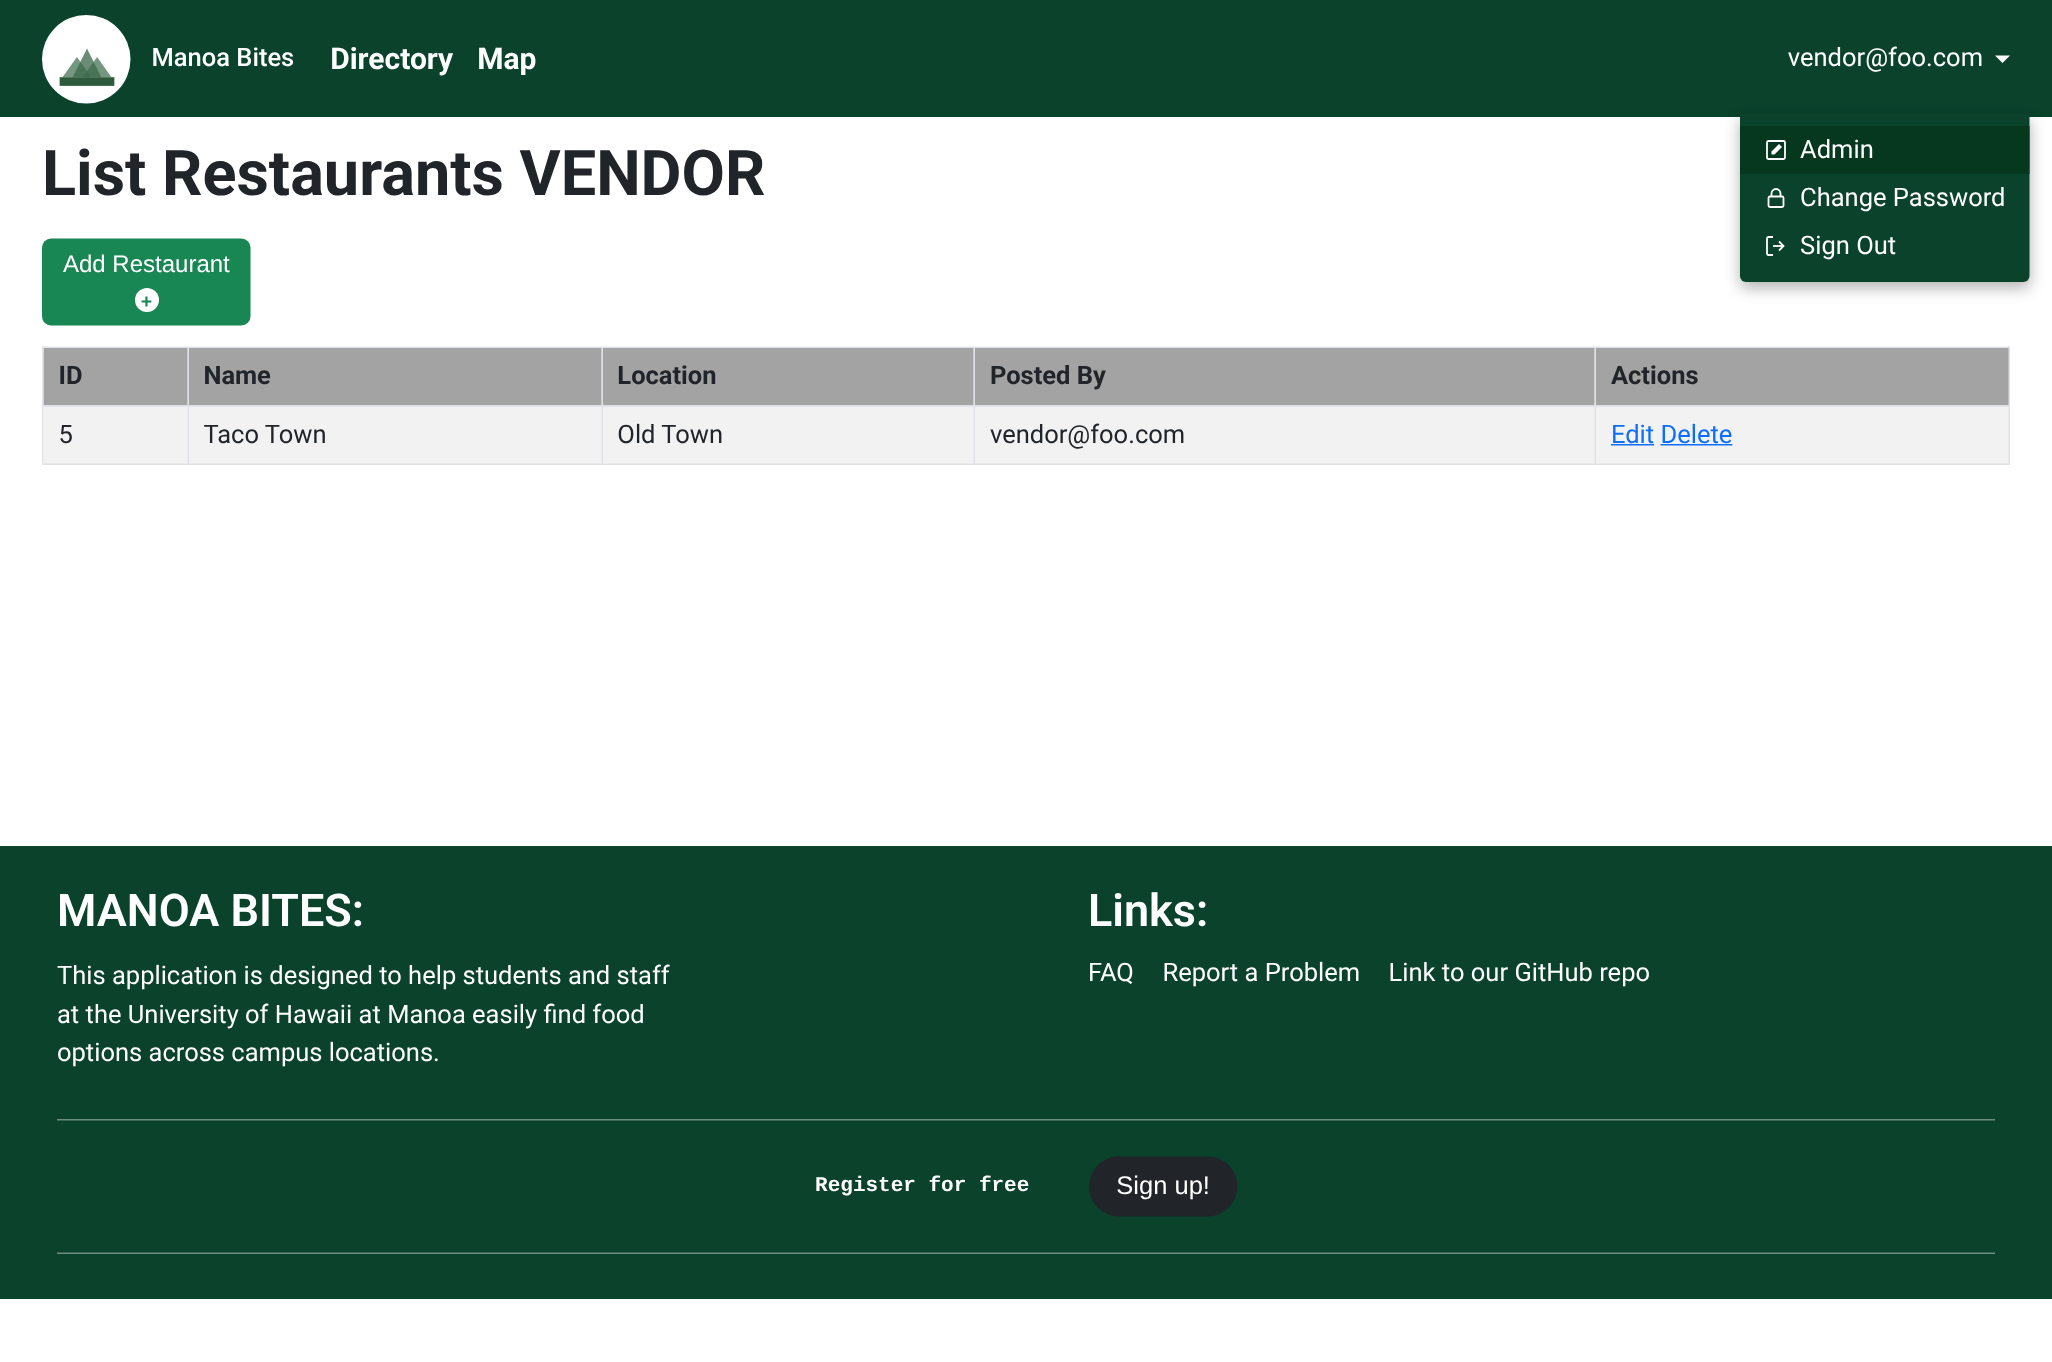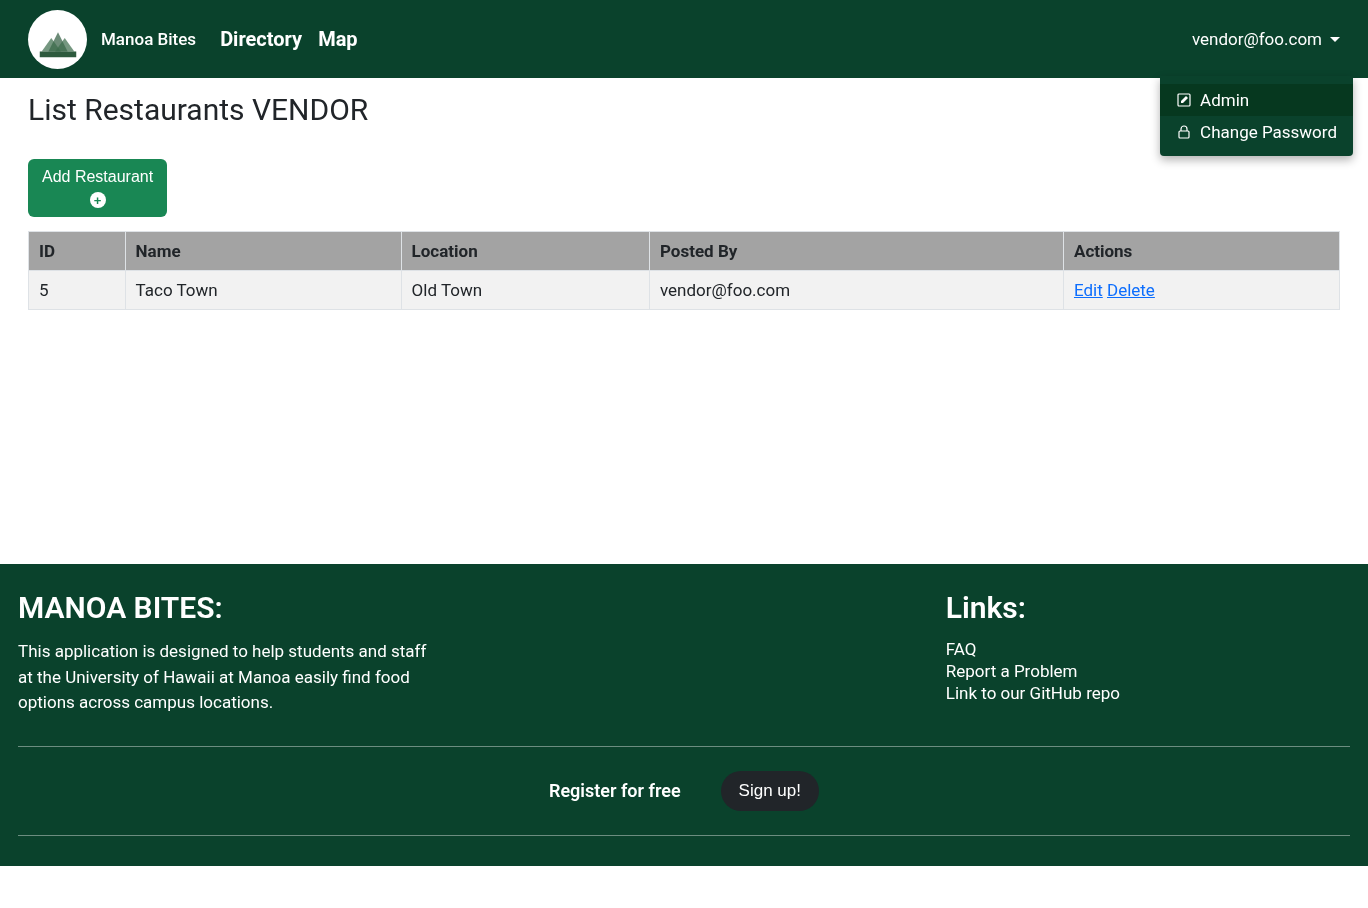--- a/index.html
+++ b/index.html
@@ -18,45 +18,45 @@
     .caret { width: 0; height: 0; border-left: 5px solid transparent; border-right: 5px solid transparent; border-top: 5px solid #fff; margin-left: 4px; }
     
     
     .dropdown { position: absolute; right: -13px; top: 47px; background: #0a422c; min-width: 190px; padding: 8px 0; box-shadow: 0 4px 10px rgba(0,0,0,0.3); border-radius: 0 0 4px 4px; }
     .dropdown-item { display: flex; align-items: center; gap: 8px; padding: 6px 16px; color: #fff; font-size: 17px; cursor: pointer; white-space: nowrap; }
     .dropdown-item.active { background: #06381f; }
     .dropdown-item svg { flex-shrink: 0; }
     
     
     .container { padding: 14px 28px; }
-    .page-title { font-size: 30px; font-weight: 400; margin-bottom: 32px; }
+    .page-title { font-size: 42px; font-weight: 700; margin-bottom: 18px; }
     .btn-add { background: #198754; color: #fff; border: none; padding: 9px 14px; border-radius: 6px; font-size: 16px; cursor: pointer; display: inline-flex; align-items: center; gap: 6px; margin-bottom: 14px; flex-direction: column; }
     .plus-icon { width: 16px; height: 16px; background: #fff; border-radius: 50%; display: inline-flex; align-items: center; justify-content: center; color: #198754; font-size: 13px; font-weight: bold; line-height: 1; }
     
     
     table { width: 100%; border-collapse: collapse; border: 1px solid #dee2e6; }
     th, td { padding: 9px 10px; text-align: left; border-bottom: 1px solid #dee2e6; font-size: 17px; }
     th { font-weight: 700; background: #a3a3a3; }
     tbody tr { background: #f2f2f2; }
     th, td { border-right: 1px solid #dee2e6; }
     th:last-child, td:last-child { border-right: none; }
     .link-action { color: #0d6efd; text-decoration: underline; cursor: pointer; }
     
     
-    .footer { background: #0a422c; color: #fff; margin-top: 240px; padding: 26px 18px 30px; }
+    .footer { background: #0a422c; color: #fff; margin-top: 240px; padding: 26px 38px 30px; }
     .footer-top { display: flex; gap: 60px; padding-bottom: 30px; }
     .footer-col-left { max-width: 420px; }
     .footer-col-right { margin-left: auto; margin-right: 230px; }
     .footer-title { font-size: 30px; font-weight: 600; margin-bottom: 14px; }
     .footer-desc { font-size: 17px; line-height: 1.5; }
-    .footer-links { display: flex; flex-direction: column; gap: 2px; }
+    .footer-links { display: flex; flex-direction: row; gap: 19px; text-align: center; }
     .footer-link { color: #fff; text-decoration: none; font-size: 17px; cursor: pointer; }
     hr.footer-hr { border: none; border-top: 1px solid rgba(255,255,255,0.4); }
     .footer-cta { display: flex; align-items: center; justify-content: center; gap: 40px; padding: 24px 0; }
-    .cta-text { color: #fff; font-size: 18px; font-weight: 600; }
+    .cta-text { color: #fff; font-size: 14px; font-weight: 600; font-family: Liberation Mono, monospace; }
     .btn-signup { background: #212529; color: #fff; border: none; padding: 10px 18px; border-radius: 20px; font-size: 17px; cursor: pointer; }
     
     
     col.c-id { width: 7%; }
     col.c-name { width: 20%; }
     col.c-loc { width: 18%; }
     col.c-post { width: 30%; }
     col.c-act { width: 20%; }
   </style>
 </head>
@@ -92,20 +92,28 @@
             <path d="M10 4l2 2-5 5H5V9l5-5z" fill="#fff" stroke="none"></path>
           </svg>
         <span>Admin</span>
       </div>
       <div class="dropdown-item">
         <svg width="16" height="16" viewBox="0 0 16 16" fill="none" stroke="#fff" stroke-width="1.2">
             <rect x="3" y="7" width="10" height="7" rx="1"></rect>
             <path d="M5 7V5a3 3 0 0 1 6 0v2"></path>
           </svg>
         <span>Change Password</span>
+      </div>
+      <div class="dropdown-item">
+        <svg width="16" height="16" viewBox="0 0 16 16" fill="none" stroke="#fff" stroke-width="1.2">
+            <path d="M6 2H3a1 1 0 0 0-1 1v10a1 1 0 0 0 1 1h3"></path>
+            <path d="M10 11l3-3-3-3"></path>
+            <path d="M13 8H6"></path>
+          </svg>
+        <span>Sign Out</span>
       </div>
     </div>
   </div>
 </nav>
 
 <main class="container">
   <h1 class="page-title">List Restaurants VENDOR</h1>
   <button class="btn-add">
     <span>Add Restaurant</span>
     <span class="plus-icon">+</span>

